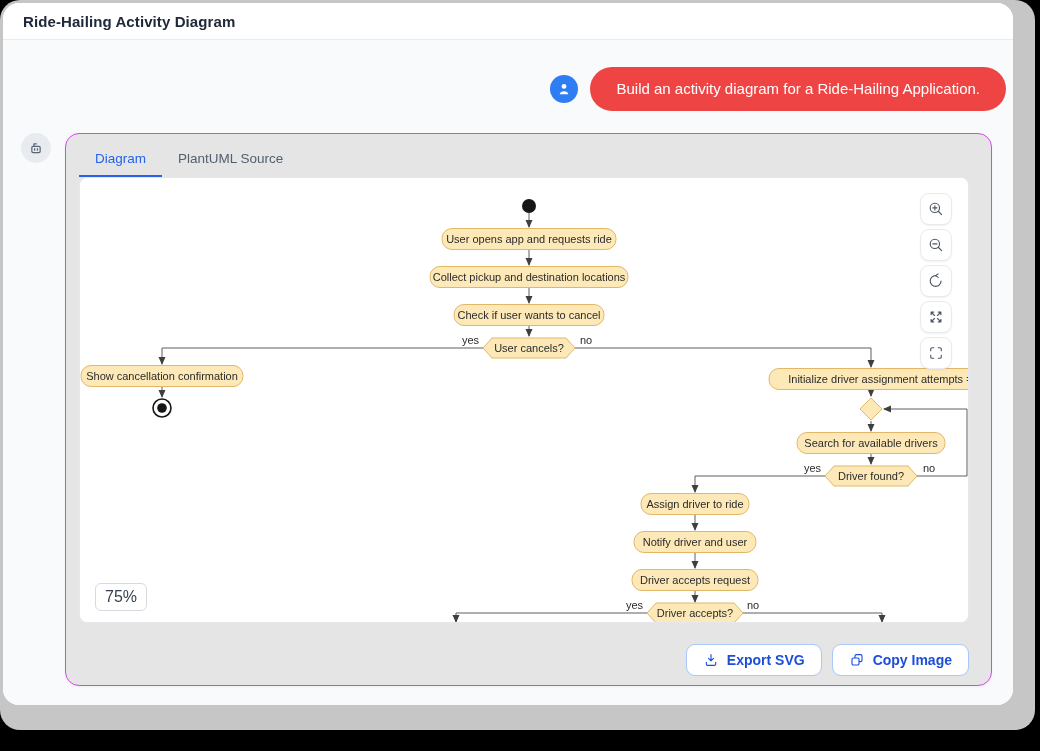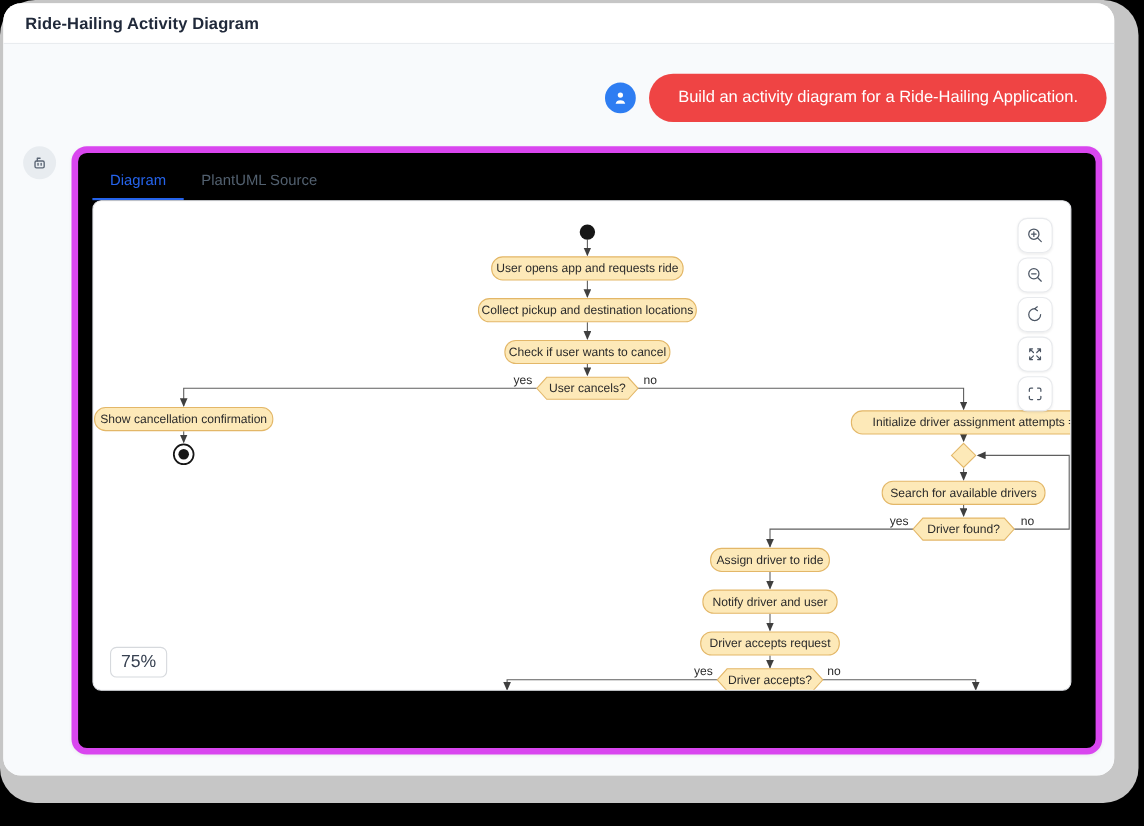--- a/index.html
+++ b/index.html
@@ -1,29 +1,29 @@
 <!DOCTYPE html>
 <html><head>
 <meta charset="utf-8">
 <style>
   * { margin:0; padding:0; box-sizing:border-box; }
   html,body { width:1040px; height:751px; background:#000; font-family:"Liberation Sans", sans-serif; }
-  .frame { position:absolute; left:0; top:0; width:1035px; height:730px; background:#c6c6c6; border-radius:32px; }
+  .frame { position:absolute; left:0; top:0; width:1035px; height:730px; background:#c6c6c6; border-radius:20px; }
   .win { position:absolute; left:3px; top:3px; width:1010px; height:702px; background:#fff; border-radius:16px; overflow:hidden; }
   .titlebar { height:37px; background:#fff; border-bottom:1px solid #e9ecef; display:flex; align-items:center; padding-left:20px; }
   .titlebar h1 { font-size:15px; font-weight:700; color:#20293a; letter-spacing:.1px; }
   .content { height:665px; background:#f8fafc; }
   
   .chat-row { display:flex; justify-content:flex-end; align-items:center; gap:12px; padding:27px 7px 0 0; }
   .avatar-user { width:28px; height:28px; border-radius:50%; background:#2e7df2; display:flex; align-items:center; justify-content:center; flex:0 0 auto; }
   .bubble { background:#ef4444; color:#fff; font-size:15px; height:44px; line-height:44px; padding:0 26px; border-radius:22px; }
   
   .bot-row { display:flex; align-items:flex-start; gap:14px; padding:22px 29px 0 18px; }
   .avatar-bot { width:30px; height:30px; border-radius:50%; background:#e8ecf0; display:flex; align-items:center; justify-content:center; flex:0 0 auto; }
-  .card { flex:1; background:#000000; border:6px solid #d946ef; border-radius:14px; box-shadow:0 1px 3px rgba(0,0,0,.05); height:553px; display:flex; flex-direction:column; }
+  .card { flex:1; background:#e5e5e5; border:1px solid #d946ef; border-radius:14px; box-shadow:0 1px 3px rgba(0,0,0,.05); height:553px; display:flex; flex-direction:column; }
   .tabs { display:flex; padding:5px 0 0 13px; }
   .tab { font-size:13.5px; padding:12px 16px 9px; color:#52606f; font-weight:500; border-bottom:2px solid transparent; cursor:pointer; }
   .tab.active { color:#2563eb; border-bottom-color:#2563eb; }
   .viewport { position:relative; margin:0 22px 0 13px; height:446px; border:1px solid #e5e7eb; border-radius:8px; background:#fff; overflow:hidden; }
   .viewport svg text { font-family:"Liberation Sans", sans-serif; }
   .zoombar { position:absolute; top:15px; right:16px; display:flex; flex-direction:column; gap:4px; }
   .zbtn { width:32px; height:32px; background:#fff; border:1px solid #e8eaed; border-radius:9px; box-shadow:0 1px 2px rgba(0,0,0,.06); display:flex; align-items:center; justify-content:center; cursor:pointer; }
   .zbtn svg { stroke:#4b5563; fill:none; stroke-width:1.5; stroke-linecap:round; stroke-linejoin:round; }
   .zoom-badge { position:absolute; left:15px; bottom:11px; background:#fff; border:1px solid #d6d9dd; border-radius:6px; padding:4px 9px; font-size:16px; color:#374151; }
   .footer { display:flex; justify-content:flex-end; gap:10px; padding:21px 22px 0 0; }
@@ -194,18 +194,34 @@
                   <path d="M15 5 h2.2 Q19 5 19 6.8 V9"></path>
                   <path d="M19 15 v2.2 Q19 19 17.2 19 H15"></path>
                   <path d="M9 19 H6.8 Q5 19 5 17.2 V15"></path>
                 </svg>
               </div>
             </div>
 
             <div class="zoom-badge">75%</div>
           </div>
 
+          <div class="footer">
+            <button class="act-btn">
+              <svg width="16" height="16" viewBox="0 0 24 24">
+                <path d="M12 4 v9 M8.2 9.6 L12 13.3 L15.8 9.6"></path>
+                <path d="M5 15.5 v2.7 q0 1.8 1.8 1.8 h10.4 q1.8 0 1.8 -1.8 v-2.7"></path>
+              </svg>
+              <span>Export SVG</span>
+            </button>
+            <button class="act-btn">
+              <svg width="16" height="16" viewBox="0 0 24 24">
+                <rect x="9" y="4" width="10.5" height="10.5" rx="2"></rect>
+                <rect x="4.5" y="9" width="10.5" height="10.5" rx="2" fill="#fff"></rect>
+              </svg>
+              <span>Copy Image</span>
+            </button>
+          </div>
         </div>
       </div>
 
     </div>
   </div>
 </div>
 
 </body></html>

